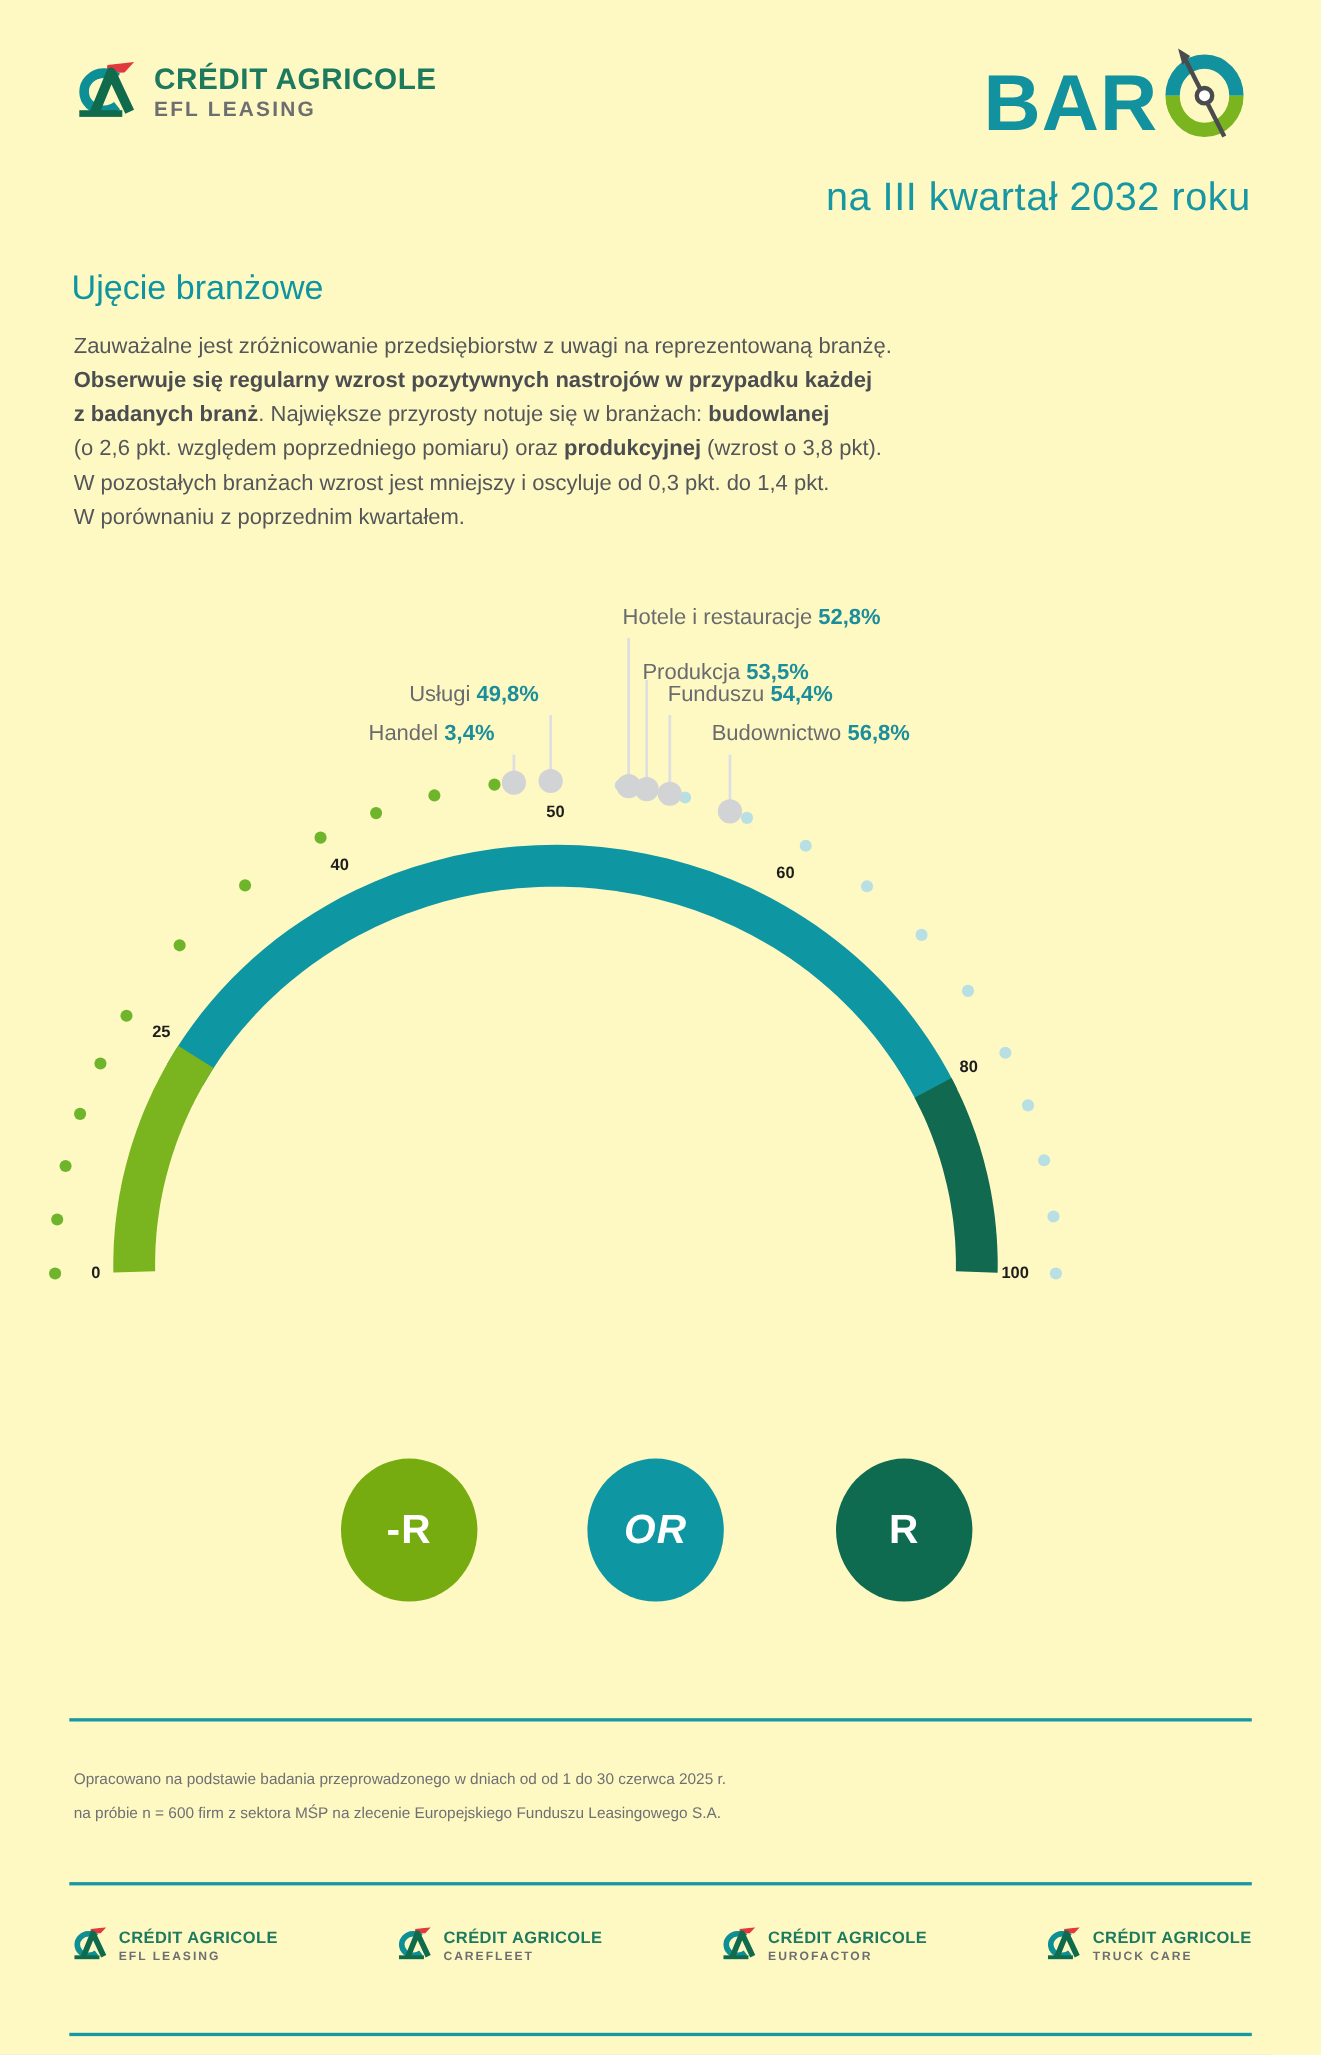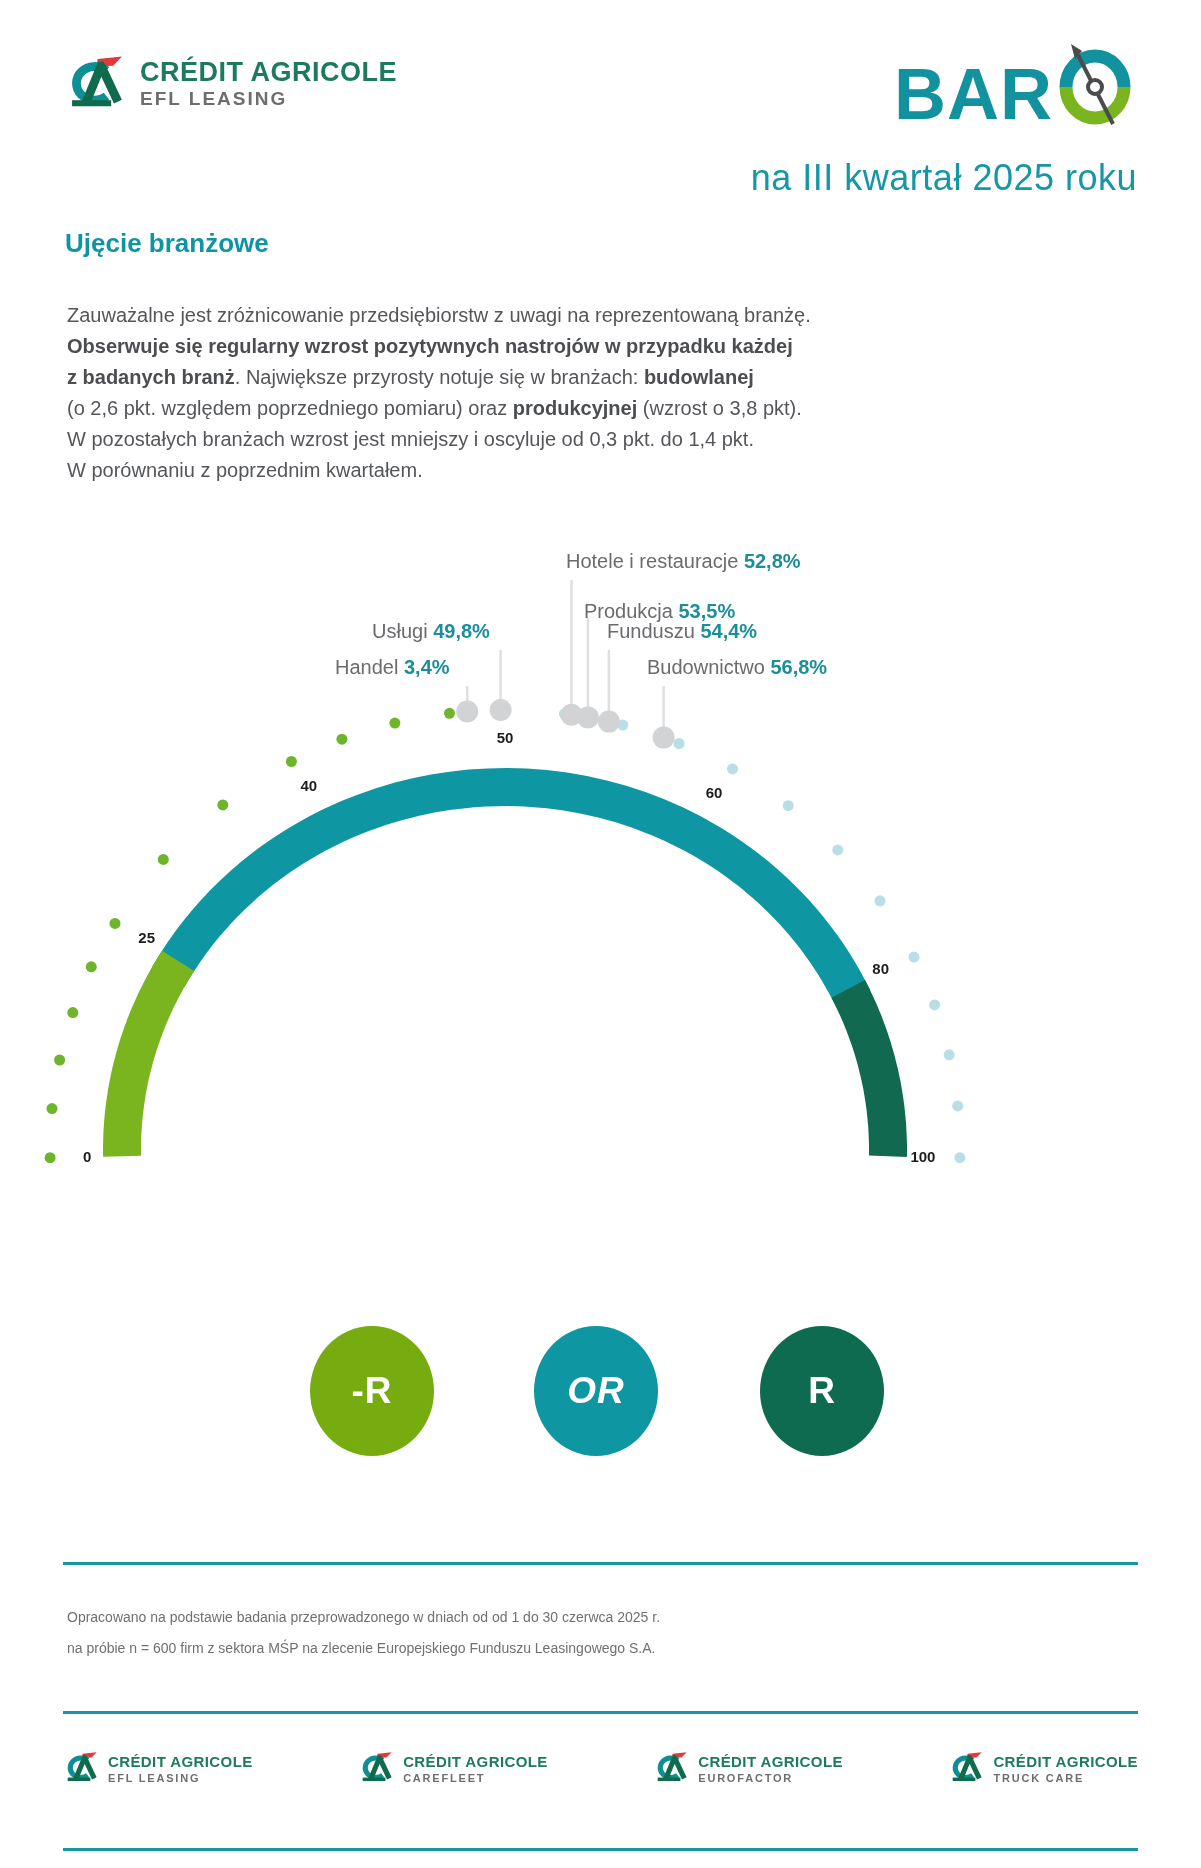--- a/index.html
+++ b/index.html
@@ -1,31 +1,31 @@
 <!DOCTYPE html>
 <html><head>
 <meta charset="utf-8">
 <style>
   html,body{margin:0;padding:0;background:#e8e8e8;}
-  .page{position:relative;width:1201px;height:1868px;background:#ffffff;margin:0 auto;
+  .page{position:relative;width:1201px;height:1868px;background:#fef9c3;margin:0 auto;
         font-family:"Liberation Sans",sans-serif;overflow:hidden;}
 
   
   .logo-block{position:absolute;left:64px;top:56px;display:flex;align-items:center;gap:14px;}
   .logo-text .lt1{font-size:27px;font-weight:700;color:#1E7A5F;letter-spacing:.5px;line-height:1.05;}
   .logo-text .lt2{font-size:19px;font-weight:700;color:#6D6E70;letter-spacing:2px;margin-top:2px;}
 
   .title-block{position:absolute;right:64px;top:44px;text-align:left;}
   .baro{display:flex;align-items:center;justify-content:flex-end;
         font-size:72px;font-weight:700;color:#12919E;letter-spacing:1px;line-height:1;}
   .baro svg{margin:0 3px;transform:translateY(-1px);}
   .title-sub{font-size:36px;color:#1797A3;margin-top:14px;letter-spacing:.5px;}
 
   
-  .heading{position:absolute;left:65px;top:228px;font-size:26px;font-weight:700;color:#0F95A1;}
+  .heading{position:absolute;left:65px;top:244px;font-size:31px;font-weight:400;color:#0F95A1;}
   .para{position:absolute;left:67px;top:300px;width:940px;font-size:20px;line-height:31px;
         color:#54565A;white-space:pre-line;}
   .para .b{font-weight:700;color:#4B4D51;}
 
   
   .gauge-wrap{position:absolute;left:0;top:540px;width:1201px;height:700px;}
   .gauge-wrap svg{position:absolute;left:0;top:0;}
   .glabel{position:absolute;font-size:20px;color:#6A6B6E;white-space:nowrap;}
   .glabel .v{font-weight:700;color:#1C8E9B;}
   .gl-handel{left:335px;top:116px;}
@@ -79,21 +79,21 @@
       <span>
         <svg width="78" height="88" viewBox="0 0 78 88">
           <path d="M10 44 A29 31 0 0 1 68 44" fill="none" stroke="#12919E" stroke-width="13"></path>
           <path d="M68 44 A29 31 0 0 1 10 44" fill="none" stroke="#7AB41E" stroke-width="13"></path>
           <line x1="57" y1="81" x2="22" y2="12" stroke="#4A4B4D" stroke-width="4"></line>
           <polygon points="15,1 26,8 19,16" fill="#4A4B4D"></polygon>
           <circle cx="39" cy="44" r="7" fill="#ffffff" stroke="#4A4B4D" stroke-width="4"></circle>
         </svg>
       </span>
     </div>
-    <div class="title-sub">na III kwartał 2025 roku</div>
+    <div class="title-sub">na III kwartał 2032 roku</div>
   </div>
 
   <div class="heading">Ujęcie branżowe</div>
 
   <div class="para"><span>Zauważalne jest zróżnicowanie przedsiębiorstw z uwagi na reprezentowaną branżę.
 </span><span class="b">Obserwuje się regularny wzrost pozytywnych nastrojów w przypadku każdej
 z badanych branż</span><span>. Największe przyrosty notuje się w branżach: </span><span class="b">budowlanej</span><span>
 (o 2,6 pkt. względem poprzedniego pomiaru) oraz </span><span class="b">produkcyjnej</span><span> (wzrost o 3,8 pkt).
 W pozostałych branżach wzrost jest mniejszy i oscyluje od 0,3 pkt. do 1,4 pkt.
 W porównaniu z poprzednim kwartałem.</span></div>

